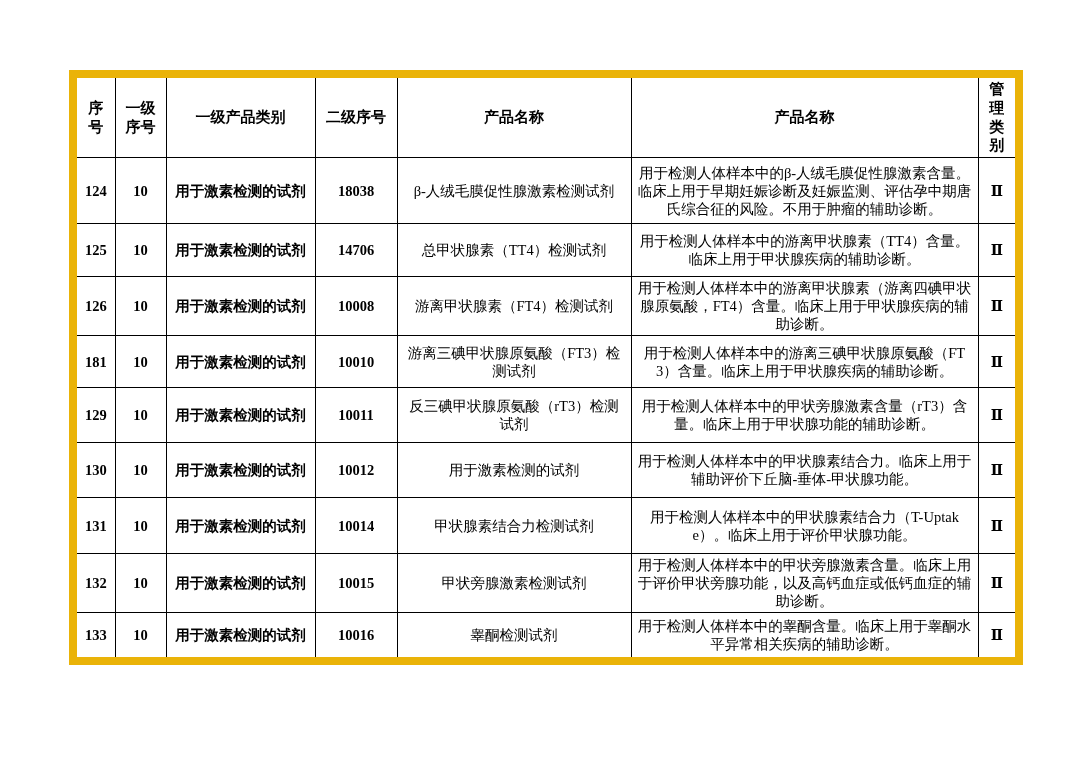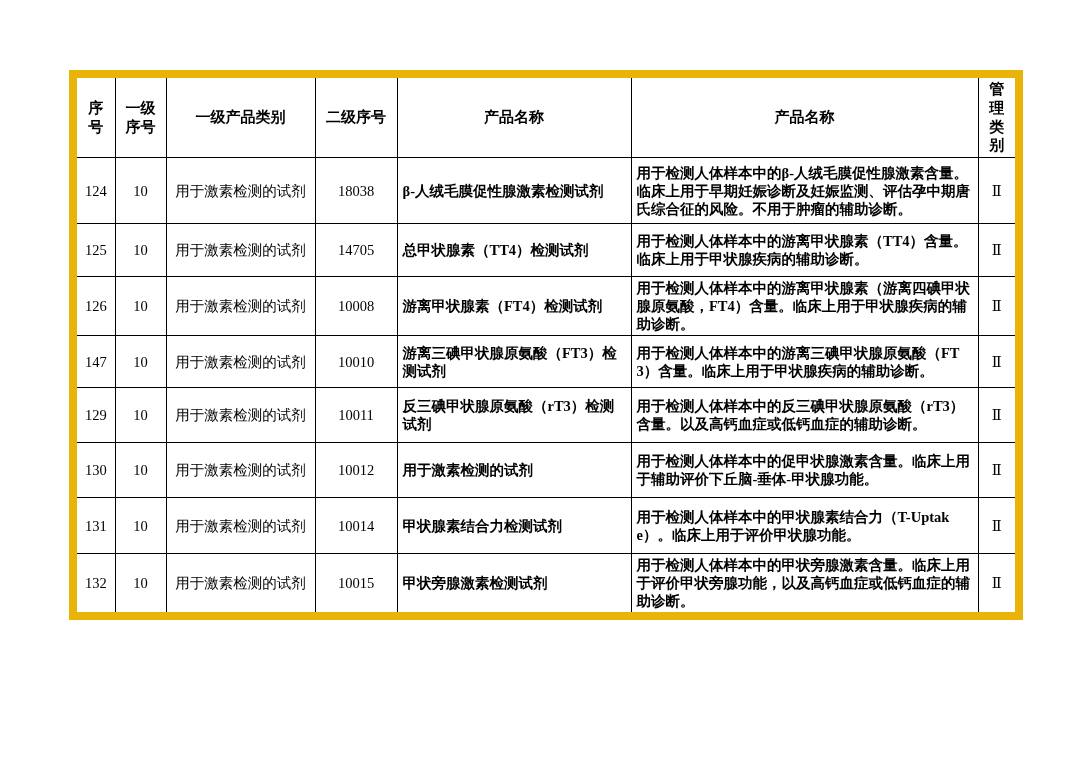--- a/index.html
+++ b/index.html
@@ -36,22 +36,22 @@
     word-break: break-all;
   }
   .th-no { padding: 2px 7px; }
   .doc-table td {
     font-size: 14.5px;
     line-height: 18px;
     vertical-align: middle;
     padding: 2px 5px;
     word-break: break-all;
   }
-  .c { text-align: center; }
-  .l { text-align: left; font-weight: bold; }
+  .c { text-align: center; font-weight: bold; }
+  .l { text-align: center; }
 </style>
 </head>
 <body>
 
 <table class="doc-table">
   <colgroup>
     <col style="width:42px">
     <col style="width:51px">
     <col style="width:149px">
     <col style="width:82px">
@@ -77,73 +77,82 @@
       <td class="c">用于激素检测的试剂</td>
       <td class="c">18038</td>
       <td class="l">β-人绒毛膜促性腺激素检测试剂</td>
       <td class="l">用于检测人体样本中的β-人绒毛膜促性腺激素含量。临床上用于早期妊娠诊断及妊娠监测、评估孕中期唐氏综合征的风险。不用于肿瘤的辅助诊断。</td>
       <td class="c">Ⅱ</td>
     </tr>
     <tr style="height:53px">
       <td class="c">125</td>
       <td class="c">10</td>
       <td class="c">用于激素检测的试剂</td>
-      <td class="c">14705</td>
+      <td class="c">14706</td>
       <td class="l">总甲状腺素（TT4）检测试剂</td>
       <td class="l">用于检测人体样本中的游离甲状腺素（TT4）含量。临床上用于甲状腺疾病的辅助诊断。</td>
       <td class="c">Ⅱ</td>
     </tr>
     <tr style="height:56px">
       <td class="c">126</td>
       <td class="c">10</td>
       <td class="c">用于激素检测的试剂</td>
       <td class="c">10008</td>
       <td class="l">游离甲状腺素（FT4）检测试剂</td>
       <td class="l">用于检测人体样本中的游离甲状腺素（游离四碘甲状腺原氨酸，FT4）含量。临床上用于甲状腺疾病的辅助诊断。</td>
       <td class="c">Ⅱ</td>
     </tr>
     <tr style="height:52px">
-      <td class="c">147</td>
+      <td class="c">181</td>
       <td class="c">10</td>
       <td class="c">用于激素检测的试剂</td>
       <td class="c">10010</td>
       <td class="l">游离三碘甲状腺原氨酸（FT3）检测试剂</td>
       <td class="l">用于检测人体样本中的游离三碘甲状腺原氨酸（FT3）含量。临床上用于甲状腺疾病的辅助诊断。</td>
       <td class="c">Ⅱ</td>
     </tr>
     <tr style="height:55px">
       <td class="c">129</td>
       <td class="c">10</td>
       <td class="c">用于激素检测的试剂</td>
       <td class="c">10011</td>
       <td class="l">反三碘甲状腺原氨酸（rT3）检测试剂</td>
-      <td class="l">用于检测人体样本中的反三碘甲状腺原氨酸（rT3）含量。以及高钙血症或低钙血症的辅助诊断。</td>
+      <td class="l">用于检测人体样本中的甲状旁腺激素含量（rT3）含量。临床上用于甲状腺功能的辅助诊断。</td>
       <td class="c">Ⅱ</td>
     </tr>
     <tr style="height:55px">
       <td class="c">130</td>
       <td class="c">10</td>
       <td class="c">用于激素检测的试剂</td>
       <td class="c">10012</td>
       <td class="l">用于激素检测的试剂</td>
-      <td class="l">用于检测人体样本中的促甲状腺激素含量。临床上用于辅助评价下丘脑-垂体-甲状腺功能。</td>
+      <td class="l">用于检测人体样本中的甲状腺素结合力。临床上用于辅助评价下丘脑-垂体-甲状腺功能。</td>
       <td class="c">Ⅱ</td>
     </tr>
     <tr style="height:56px">
       <td class="c">131</td>
       <td class="c">10</td>
       <td class="c">用于激素检测的试剂</td>
       <td class="c">10014</td>
       <td class="l">甲状腺素结合力检测试剂</td>
       <td class="l">用于检测人体样本中的甲状腺素结合力（T-Uptake）。临床上用于评价甲状腺功能。</td>
       <td class="c">Ⅱ</td>
     </tr>
     <tr style="height:59px">
       <td class="c">132</td>
       <td class="c">10</td>
       <td class="c">用于激素检测的试剂</td>
       <td class="c">10015</td>
       <td class="l">甲状旁腺激素检测试剂</td>
       <td class="l">用于检测人体样本中的甲状旁腺激素含量。临床上用于评价甲状旁腺功能，以及高钙血症或低钙血症的辅助诊断。</td>
       <td class="c">Ⅱ</td>
     </tr>
+    <tr style="height:48px">
+      <td class="c">133</td>
+      <td class="c">10</td>
+      <td class="c">用于激素检测的试剂</td>
+      <td class="c">10016</td>
+      <td class="l">睾酮检测试剂</td>
+      <td class="l">用于检测人体样本中的睾酮含量。临床上用于睾酮水平异常相关疾病的辅助诊断。</td>
+      <td class="c">Ⅱ</td>
+    </tr>
   </tbody>
 </table>
 
 </body></html>

